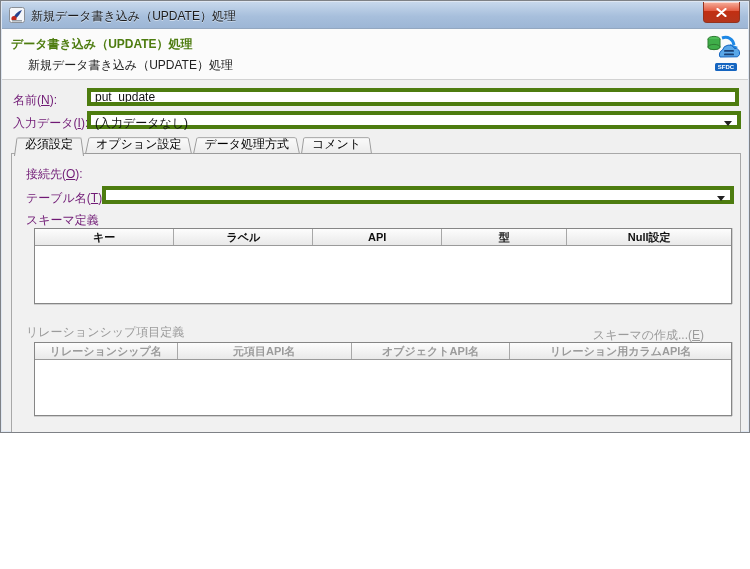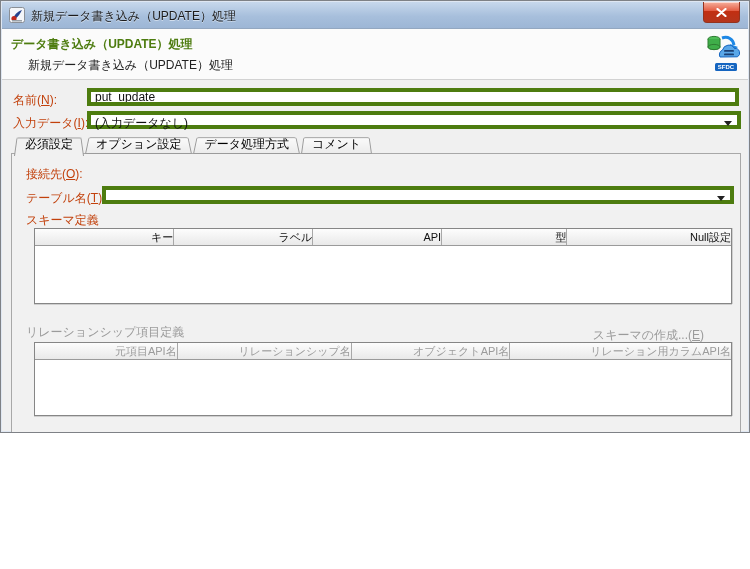--- a/index.html
+++ b/index.html
@@ -30,21 +30,21 @@
   }
   
   .header {
     position:absolute; left:1px; top:28px; right:1px; height:51px;
     background:#fbfbfb; border-bottom:1px solid #d2d2d2;
   }
   .header-title { position:absolute; left:9px; top:7px; font-size:12px; font-weight:bold; color:#4d7c0f; }
   .header-sub   { position:absolute; left:26px; top:28px; font-size:12px; color:#222; }
   .sfdc-icon { position:absolute; right:8px; top:4px; width:34px; height:40px; }
   
-  .lbl { position:absolute; font-size:12px; color:#c2410c; white-space:nowrap; }
+  .lbl { position:absolute; font-size:12px; color:#701a75; white-space:nowrap; }
   .textfield, .combo {
     position:absolute; background:#fff; border:4px solid #4d7c0f; height:18px;
     font-size:12px; color:#111; padding:1px 4px; line-height:15px;
   }
   .combo { padding-right:18px; cursor:default; }
   .combo .arrow {
     position:absolute; right:5px; top:6px; width:0; height:0;
     border-left:4px solid transparent; border-right:4px solid transparent;
     border-top:5px solid #222;
   }
@@ -68,22 +68,22 @@
     box-shadow:0 1px 0 #fdfdfd;
   }
   .disabled-text { color:#9b9b9b !important; }
   
   .grid {
     position:absolute; background:#fff; border:1px solid #868686;
     box-shadow:0 1px 0 #cfcfcf, 1px 0 0 #cfcfcf;
   }
   .grid-header { display:flex; height:17px; background:linear-gradient(#fdfdfd,#e9e9e9); border-bottom:1px solid #9a9a9a; }
   .grid-header .cell {
-    font-size:11px; text-align:right; line-height:16px; color:#111;
-    border-right:1px solid #a8a8a8; overflow:hidden; white-space:nowrap;
+    font-size:11px; text-align:center; line-height:16px; color:#111;
+    border-right:1px solid #a8a8a8; overflow:hidden; white-space:nowrap;font-weight:bold;
   }
   .grid-header .cell:last-child { border-right:none; }
   .grid-body { background:#fff; }
   #schema-grid  .cell:nth-child(1){width:20%;} #schema-grid .cell:nth-child(2){width:20%;}
   #schema-grid  .cell:nth-child(3){width:18.5%;} #schema-grid .cell:nth-child(4){width:18%;}
   #schema-grid  .cell:nth-child(5){width:23.5%;}
   #rel-grid .cell:nth-child(1){width:20.5%;} #rel-grid .cell:nth-child(2){width:25%;}
   #rel-grid .cell:nth-child(3){width:22.8%;} #rel-grid .cell:nth-child(4){width:31.7%;}
   .link-disabled { position:absolute; font-size:12px; color:#9b9b9b; cursor:default;margin-top:20px; }
   
@@ -170,22 +170,22 @@
       </div>
       <div class="grid-body" style="height:57px;"></div>
     </div>
 
     <span class="link-disabled" style="right:36px; top:153px;">スキーマの作成...(<u>E</u>)</span>
 
     <span class="lbl disabled-text" style="left:14px; top:170px;">リレーションシップ項目定義</span>
 
     <div class="grid" id="rel-grid" style="left:22px; top:188px; width:698px; height:74px;">
       <div class="grid-header">
+        <div class="cell disabled-text">リレーションシップ名</div>
         <div class="cell disabled-text">元項目API名</div>
-        <div class="cell disabled-text">リレーションシップ名</div>
         <div class="cell disabled-text">オブジェクトAPI名</div>
         <div class="cell disabled-text">リレーション用カラムAPI名</div>
       </div>
       <div class="grid-body" style="height:55px;"></div>
     </div>
   </div>
 
   <div class="footer-sep"></div>
   <div class="btn default" style="left:583px; width:77px;">完了(<u>F</u>)</div>
   <div class="btn" style="left:672px; width:65px;">取消</div>

